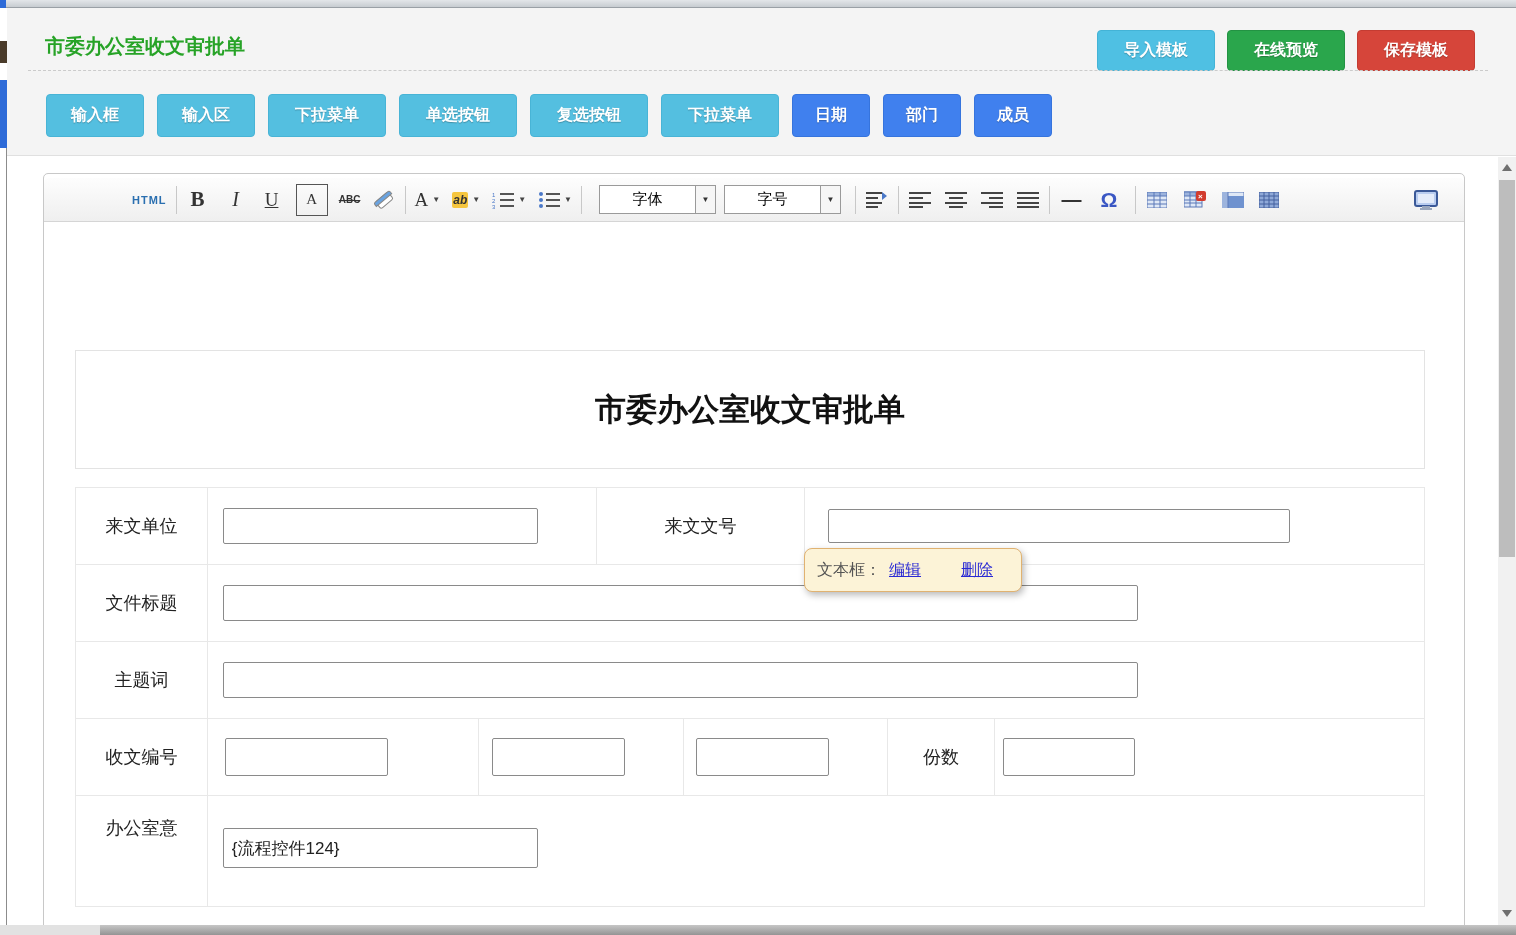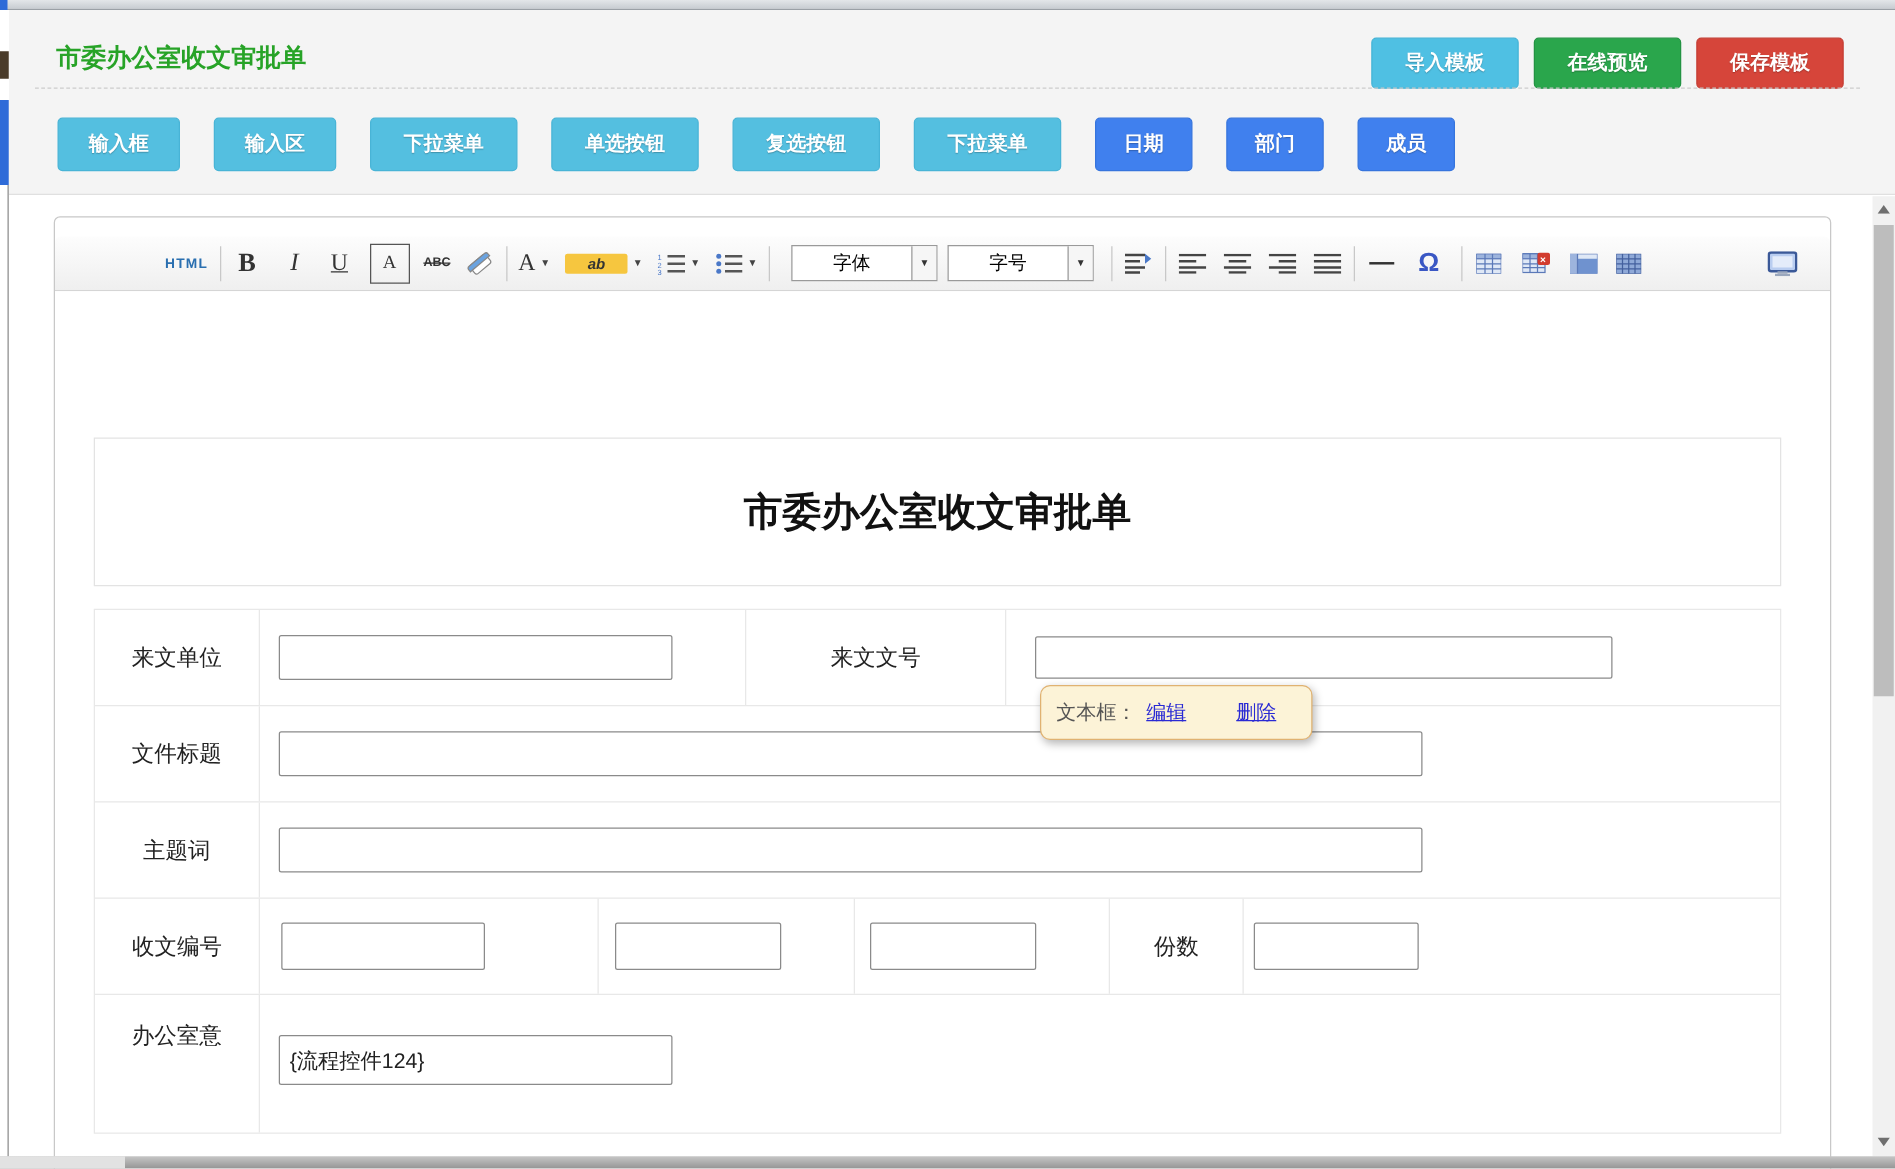--- a/index.html
+++ b/index.html
@@ -16,61 +16,61 @@
   
   .header{position:absolute;left:7px;top:7px;width:1509px;height:148px;background:#f4f4f4;border-bottom:1px solid #e0e0e0;}
   .page-title{position:absolute;left:38px;top:26px;font-size:20px;font-weight:bold;color:#27a327;}
   .top-actions{position:absolute;right:41px;top:23px;display:flex;gap:12px;}
   .btn{display:flex;align-items:center;justify-content:center;color:#fff;font-weight:bold;font-size:16px;border-radius:4px;cursor:pointer;text-shadow:0 1px 1px rgba(0,0,0,.25);box-sizing:border-box;}
   .btn-top{width:118px;height:41px;}
   .btn-import{background:#4fc0e3;border:1px solid #43b3d6;}
   .btn-preview{background:#2aa64c;border:1px solid #239343;}
   .btn-save{background:#d6453a;border:1px solid #c43c32;}
   .dashed-divider{position:absolute;left:21px;top:63px;width:1460px;border-top:1px dashed #cbcbcb;}
-  .widget-row{position:absolute;left:39px;top:87px;display:flex;gap:27px;}
+  .widget-row{position:absolute;left:39px;top:87px;display:flex;gap:13px;}
   .btn-widget{height:43px;}
   .w-s{width:78px;} .w-m{width:98px;} .w-l{width:118px;}
   .btn-light{background:#54bfe0;border:1px solid #48b4d6;}
   .btn-primary{background:#4080ee;border:1px solid #3674dd;}
 
   
   .editor{position:absolute;left:43px;top:173px;width:1422px;height:790px;border:1px solid #c8c8c8;border-radius:5px;background:#fff;box-sizing:border-box;}
-  .toolbar{position:absolute;left:0;top:15px;width:100%;height:44px;background:linear-gradient(#fdfdfd,#efefef);border-bottom:1px solid #d5d5d5;border-radius:5px 5px 0 0;display:flex;align-items:center;box-sizing:border-box;padding-left:88px;}
+  .toolbar{position:absolute;left:0;top:4px;width:100%;height:44px;background:linear-gradient(#fdfdfd,#efefef);border-bottom:1px solid #d5d5d5;border-radius:5px 5px 0 0;display:flex;align-items:center;box-sizing:border-box;padding-left:88px;}
   .tb{display:flex;align-items:center;justify-content:center;height:30px;min-width:24px;cursor:pointer;color:#333;}
   .tb-sep{width:1px;height:28px;background:#c8c8c8;margin:0 9px;}
   .tb-html{font-size:11px;font-weight:bold;color:#2a6fb0;letter-spacing:1px;}
   .tb-b{font-family:"Liberation Serif",serif;font-size:21px;font-weight:bold;}
   .tb-i{font-family:"Liberation Serif",serif;font-size:20px;font-style:italic;margin-left:14px;}
   .tb-u{font-family:"Liberation Serif",serif;font-size:19px;text-decoration:underline;margin-left:12px;}
   .tb-abox{font-family:"Liberation Serif",serif;font-size:15px;border:1px solid #555;padding:0 3px;line-height:17px;margin-left:12px;}
   .tb-abc{font-size:10px;font-weight:bold;text-decoration:line-through;margin-left:10px;letter-spacing:0;}
   .tb-caret{font-size:8px;color:#444;margin-left:4px;}
   .tb-acolor{font-family:"Liberation Serif",serif;font-size:19px;}
-  .tb-ab{font-size:12px;font-weight:bold;font-style:italic;background:#f6c63f;padding:1px 18px;border-radius:2px;position:relative;}
+  .tb-ab{font-size:12px;font-weight:bold;font-style:italic;background:#f6c63f;padding:1px 1px;border-radius:2px;position:relative;}
   .combo{display:flex;align-items:center;height:27px;background:#fff;border:1px solid #9a9a9a;margin-left:8px;cursor:pointer;}
   .combo-text{width:95px;text-align:center;font-size:15px;color:#000000;}
   .combo-arrow{width:19px;height:27px;border-left:1px solid #9a9a9a;display:flex;align-items:center;justify-content:center;font-size:8px;color:#333;background:#f6f6f6;}
   .tb-dash{font-size:20px;font-weight:bold;letter-spacing:-1px;}
   .tb-omega{font-size:21px;color:#3a57c4;font-weight:bold;}
   .tb-monitor{margin-left:auto;margin-right:26px;}
   .tb svg{display:block;}
 
   
   .form-title-box{position:absolute;left:75px;top:350px;width:1350px;height:119px;border:1px solid #e3e3e3;display:flex;align-items:center;justify-content:center;box-sizing:border-box;}
   .form-title{font-size:31px;font-weight:bold;color:#111;}
   .ftable{position:absolute;left:75px;top:487px;width:1350px;border:1px solid #e8e8e8;box-sizing:border-box;}
   .frow{display:flex;border-bottom:1px solid #e8e8e8;height:76px;}
   .frow:last-child{border-bottom:none;height:110px;}
   .fcell{border-right:1px solid #e8e8e8;display:flex;align-items:center;box-sizing:border-box;position:relative;}
   .fcell:last-child{border-right:none;}
   .flabel{justify-content:center;font-size:18px;color:#222;}
   .finput{background:#fff;border:1px solid #8a8a8a;border-radius:2px;height:36px;box-sizing:border-box;font-size:17px;color:#222;padding:0 8px;font-family:"Liberation Sans",sans-serif;}
 
   
-  .tooltip{position:absolute;left:832px;top:548px;width:218px;height:44px;background:#fcf3d7;border:1px solid #e0b271;border-radius:8px;box-shadow:2px 3px 7px rgba(0,0,0,.28);display:flex;align-items:center;padding-left:12px;box-sizing:border-box;z-index:30;}
+  .tooltip{position:absolute;left:804px;top:548px;width:218px;height:44px;background:#fcf3d7;border:1px solid #e0b271;border-radius:8px;box-shadow:2px 3px 7px rgba(0,0,0,.28);display:flex;align-items:center;padding-left:12px;box-sizing:border-box;z-index:30;}
   .tooltip-label{font-size:16px;color:#555;}
   .tooltip a{font-size:16px;color:#2a2ad4;text-decoration:underline;cursor:pointer;}
   .tooltip .lnk-edit{margin-left:8px;}
   .tooltip .lnk-del{margin-left:40px;}
 
   
   .vscroll{position:absolute;left:1498px;top:157px;width:18px;height:768px;background:#f1f1f1;z-index:45;}
   .varrow{position:absolute;left:0;width:18px;height:16px;display:flex;align-items:center;justify-content:center;cursor:pointer;}
   .varrow svg{display:block;}
   .vthumb{position:absolute;left:1px;top:23px;width:16px;height:377px;background:#bdbdbd;cursor:pointer;}

